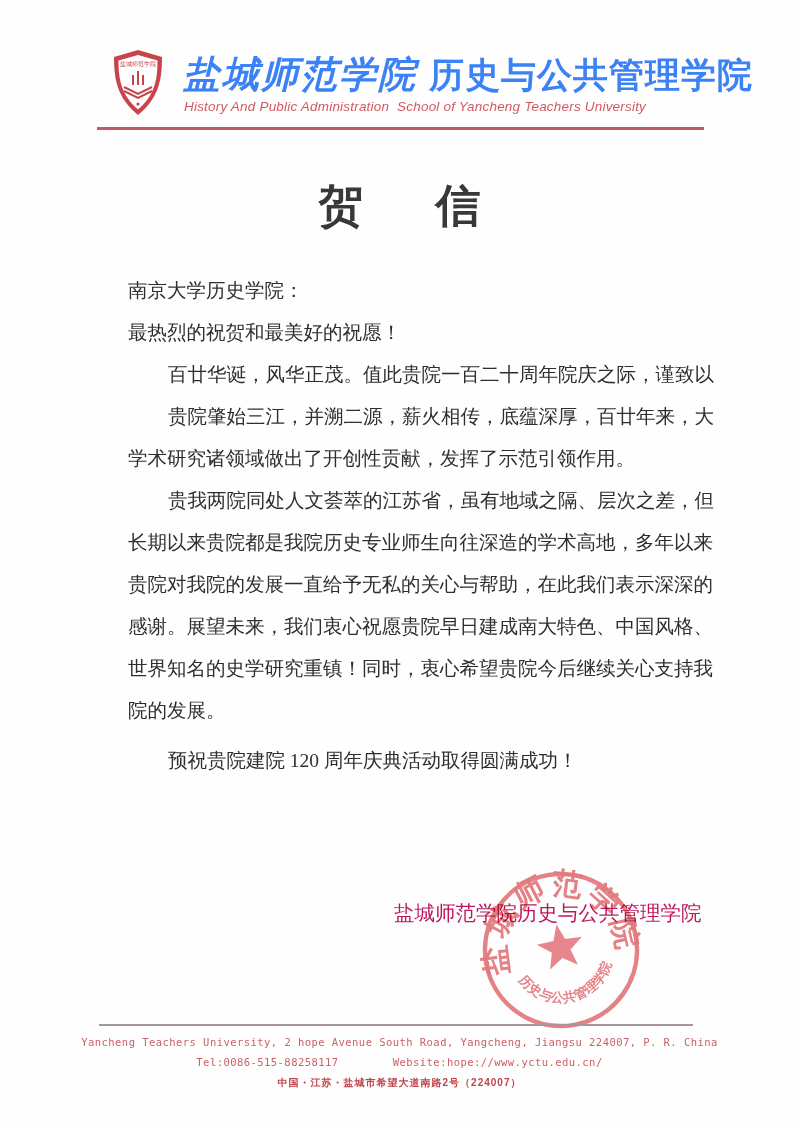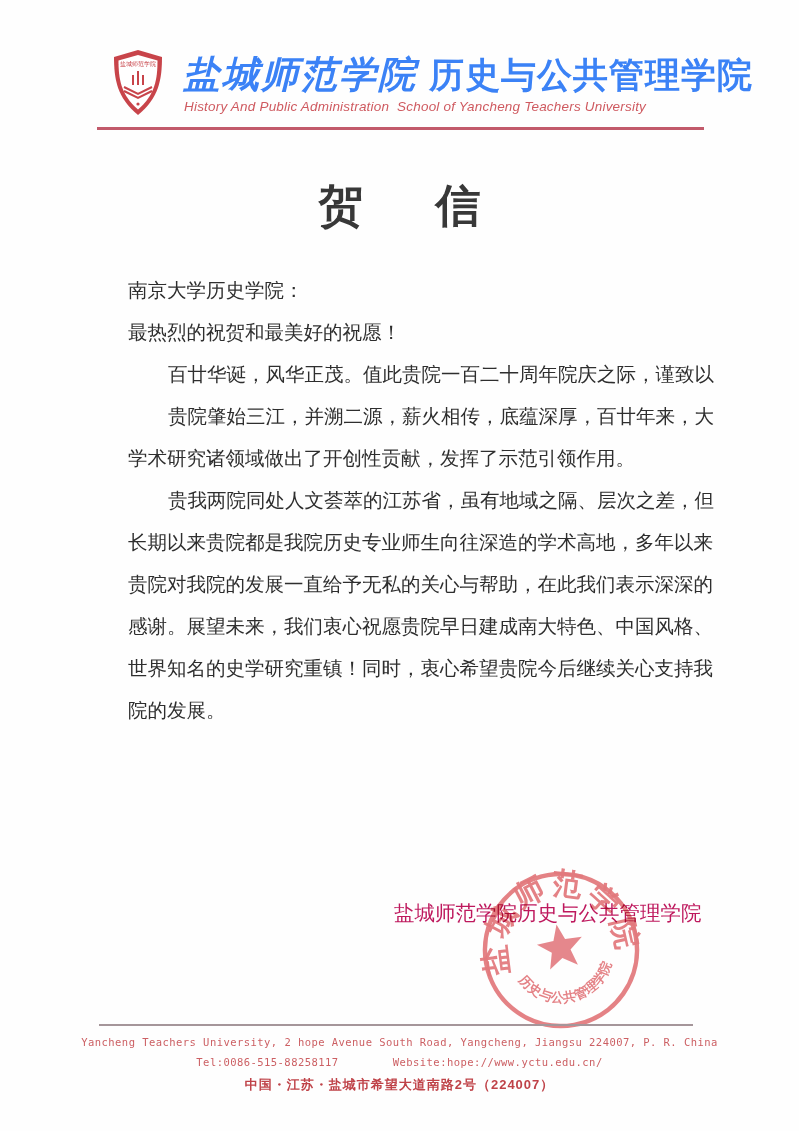--- a/index.html
+++ b/index.html
@@ -71,21 +71,21 @@
     font-size:10.5px;letter-spacing:.45px;color:#cc5f63;white-space:pre;
   }
   .ftr-line2{
     position:absolute;left:0;top:1056px;width:799px;text-align:center;
     font-family:"DejaVu Sans Mono", monospace;
     font-size:10.5px;letter-spacing:.45px;color:#cc5f63;white-space:pre;
   }
   .ftr-line3{
     position:absolute;left:0;top:1076px;width:799px;text-align:center;
     font-family:"Liberation Sans", sans-serif;
-    font-weight:700;font-size:13px;letter-spacing:1px;color:#bf4248;white-space:pre;
+    font-weight:700;font-size:10px;letter-spacing:1px;color:#bf4248;white-space:pre;
   }
 </style>
 </head>
 <body>
 
 <div class="page">
 
   <svg class="logo" viewBox="0 0 54 68">
     <path d="M27 1 L51 8 C51 30 48 49 27 66 C6 49 3 30 3 8 Z" fill="#c8444a"></path>
     <path d="M27 6 L46.5 11.5 C46.5 30 44 46 27 60.5 C10 46 7.5 30 7.5 11.5 Z" fill="#ffffff"></path>
@@ -117,20 +117,21 @@
       <div class="bodyline last">最热烈的祝贺和最美好的祝愿！</div>
       <div class="bodyline fill indent">百廿华诞，风华正茂。值此贵院一百二十周年院庆之际，谨致以</div>
       <div class="bodyline fill indent">贵院肇始三江，并溯二源，薪火相传，底蕴深厚，百廿年来，大</div>
       <div class="bodyline last">学术研究诸领域做出了开创性贡献，发挥了示范引领作用。</div>
       <div class="bodyline fill indent">贵我两院同处人文荟萃的江苏省，虽有地域之隔、层次之差，但</div>
       <div class="bodyline fill">长期以来贵院都是我院历史专业师生向往深造的学术高地，多年以来</div>
       <div class="bodyline fill">贵院对我院的发展一直给予无私的关心与帮助，在此我们表示深深的</div>
       <div class="bodyline fill">感谢。展望未来，我们衷心祝愿贵院早日建成南大特色、中国风格、</div>
       <div class="bodyline fill">世界知名的史学研究重镇！同时，衷心希望贵院今后继续关心支持我</div>
       <div class="bodyline last">院的发展。</div>
+      <div class="bodyline last indent gap">预祝贵院建院 120 周年庆典活动取得圆满成功！</div>
     </div>
 
   <div class="signature">盐城师范学院历史与公共管理学院</div>
 
   <svg class="seal" viewBox="0 0 190 190">
     <defs>
       <path id="arcTop" d="M39.85,104.72 A56,56 0 1 1 150.15,104.72" fill="none"></path>
       <path id="arcBottom" d="M47.9,117 A52,52 0 0 0 142.1,117" fill="none"></path>
     </defs>
     <g transform="rotate(-10 95 95)">

